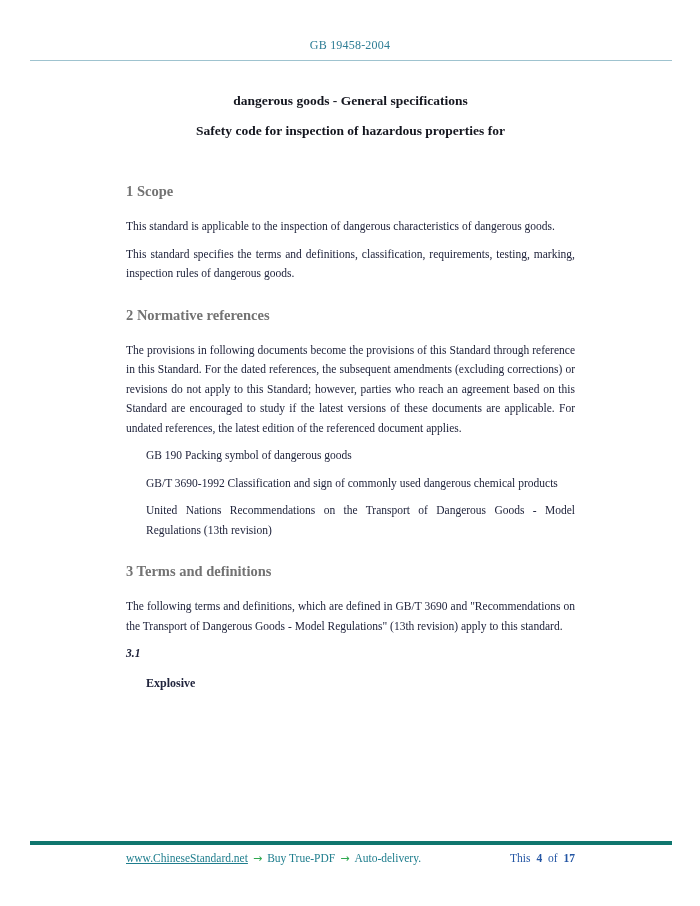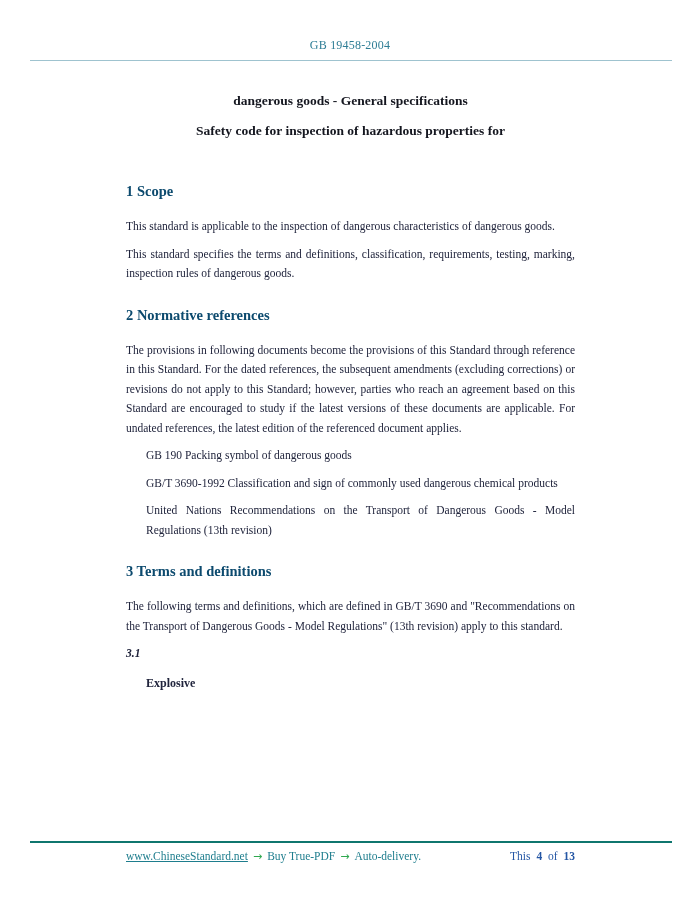--- a/index.html
+++ b/index.html
@@ -48,21 +48,21 @@
     font-size: 13.5px;
     line-height: 30px;
     margin: 0 0 36px 0;
     color: #14161f;
   }
   h2.section-heading {
     font-size: 14.5px;
     line-height: 19px;
     font-weight: bold;
     margin: 22px 0 16px 0;
-    color: #0c4a6e;
+    color: #737373;
   }
   p.body-text {
     font-size: 11.5px;
     line-height: 19.5px;
     margin: 0 0 8px 0;
     text-align: justify;
   }
   p.ref-item {
     font-size: 11.5px;
     line-height: 19.5px;
@@ -83,21 +83,21 @@
     margin: 0 0 10px 20px;
   }
   p.term-def {
     margin-left: 20px;
   }
   .footer {
     position: absolute;
     top: 841px;
     left: 30px;
     right: 28px;
-    border-top: 2px solid #0f766e;
+    border-top: 4px solid #0f766e;
     padding: 7px 97px 0 96px;
     display: flex;
     justify-content: space-between;
     align-items: baseline;
     font-size: 11.5px;
   }
   .footer-left {
     color: #1e7d8d;
     white-space: nowrap;
   }
@@ -169,17 +169,17 @@
   </div>
 
   <div class="footer">
     <div class="footer-left">
       <a href="#">www.ChineseStandard.net</a><span class="arrow">→</span><span>Buy True-PDF</span><span class="arrow">→</span><span>Auto-delivery.</span>
     </div>
     <div class="footer-right">
       <span>This</span>
       <span class="num">4</span>
       <span>of</span>
-      <span class="num">13</span>
+      <span class="num">17</span>
     </div>
   </div>
 
 </div>
 
 </body></html>

